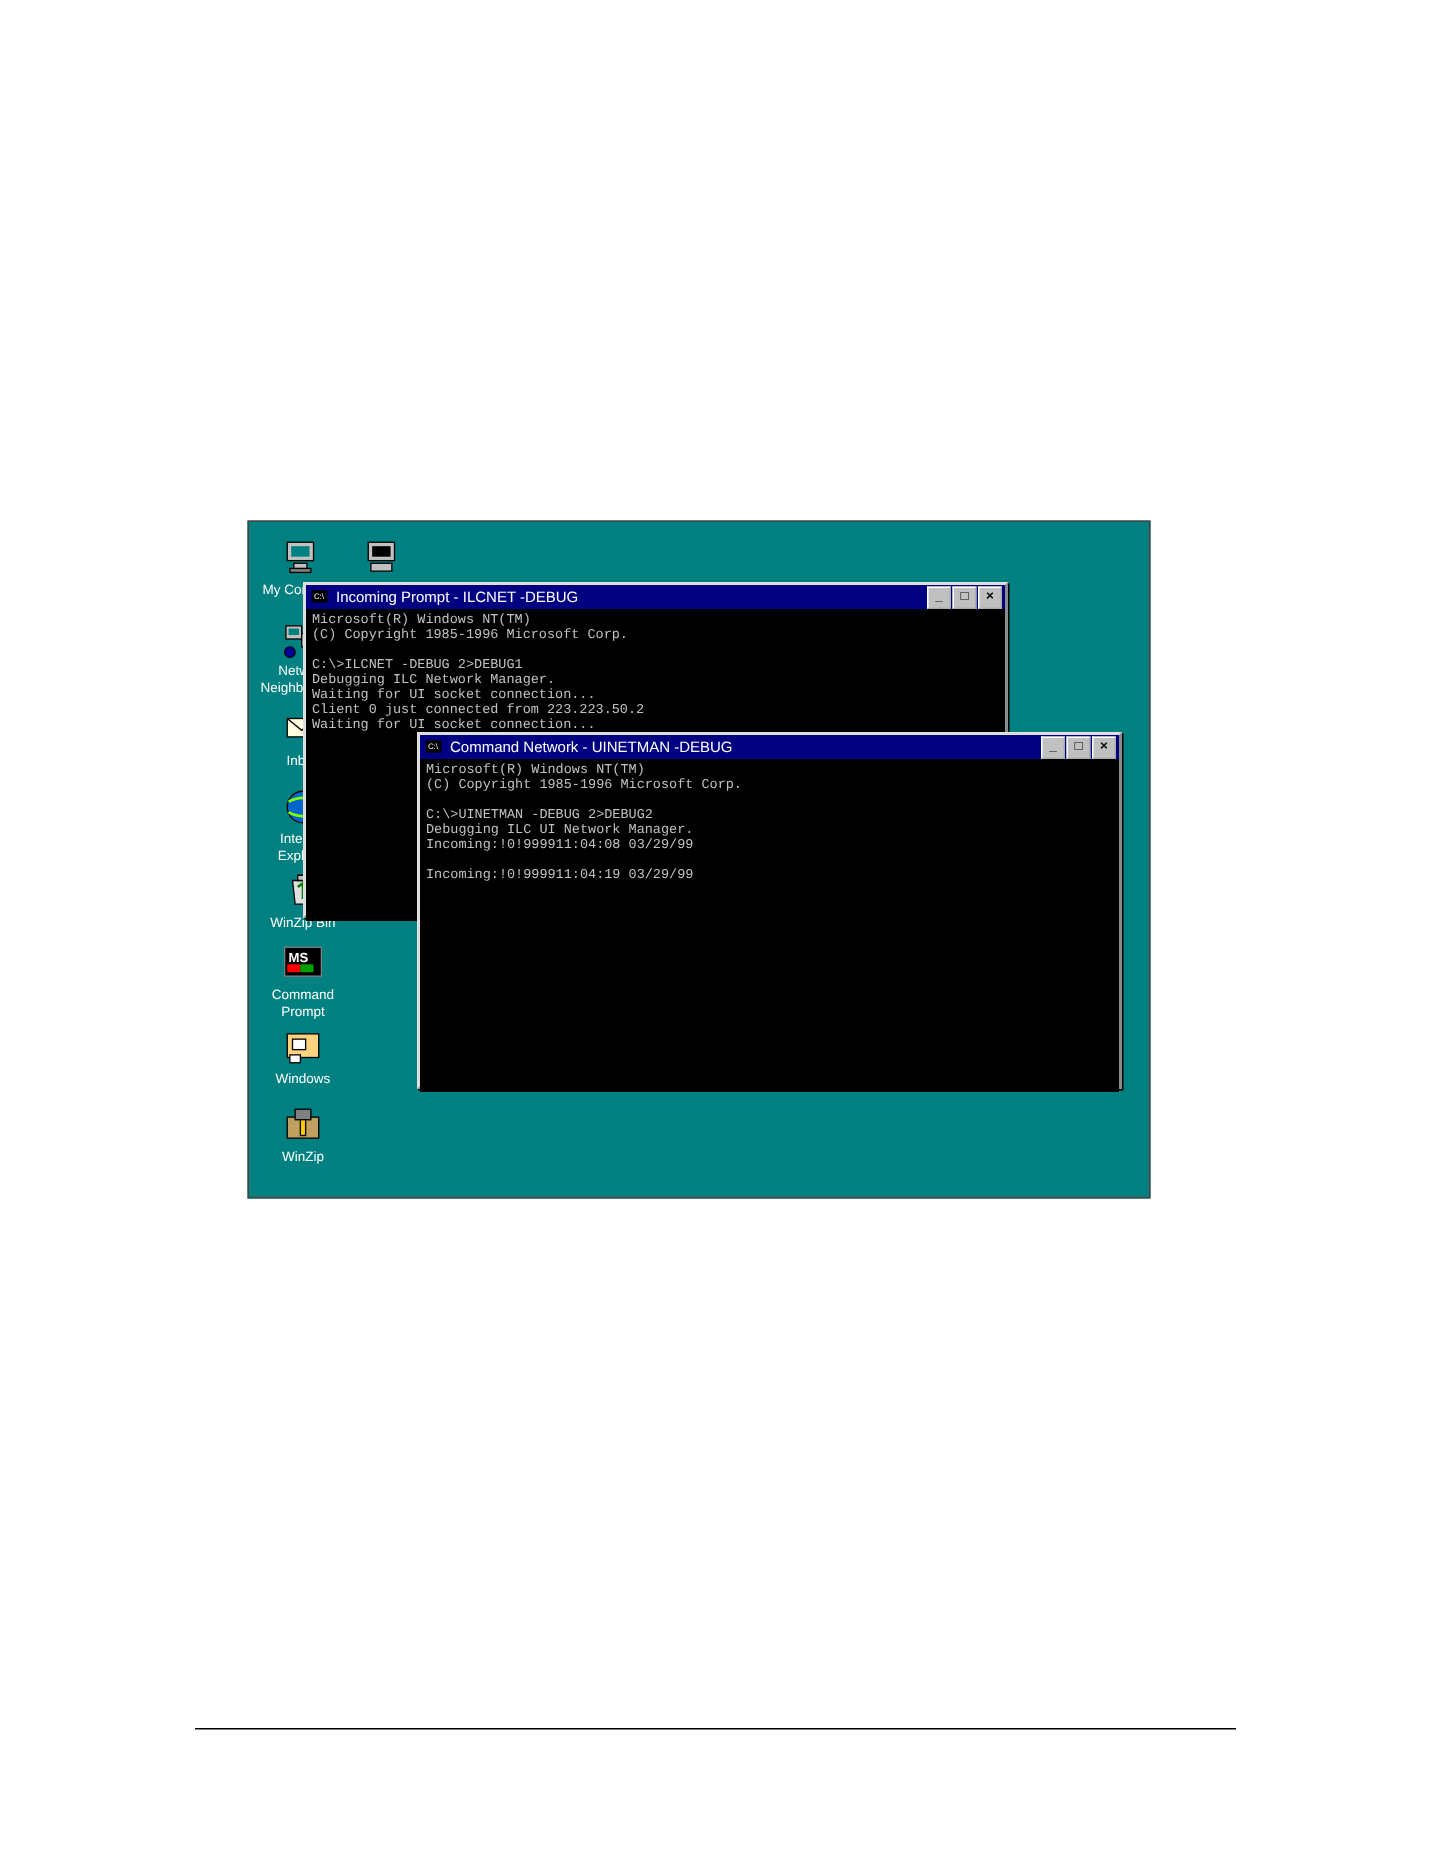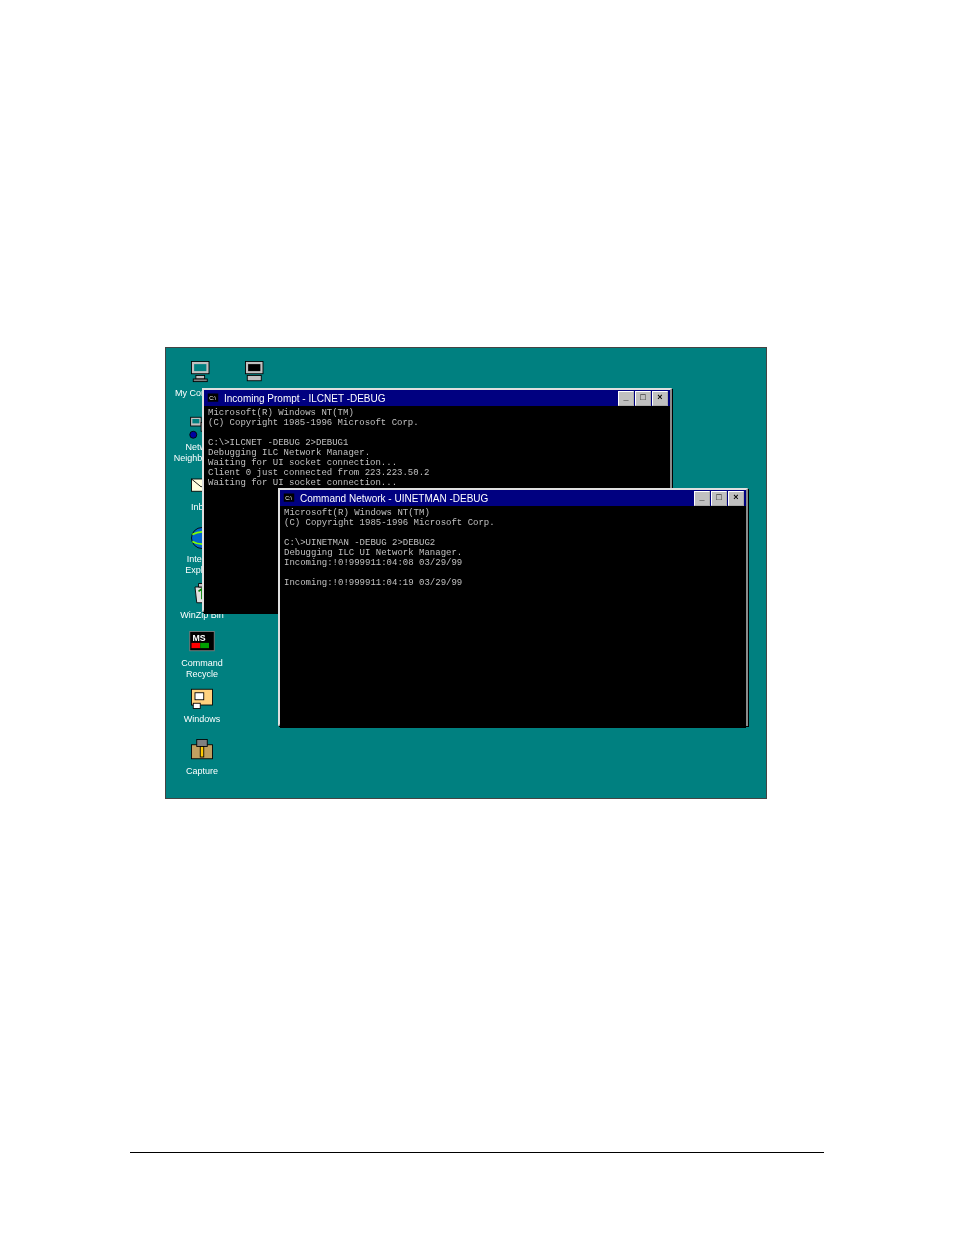--- a/index.html
+++ b/index.html
@@ -145,21 +145,21 @@
 
     <div class="di" style="left:6px;top:276px">
       <div class="ic">
         <svg width="28" height="28" viewBox="0 0 32 32">
             <rect x="2" y="4" width="28" height="22" fill="#000" stroke="#808080"></rect>
             <text x="5" y="15" fill="#fff" font-size="10" font-family="Arial" font-weight="bold">MS</text>
             <rect x="4" y="17" width="10" height="6" fill="#ff0000"></rect>
             <rect x="14" y="17" width="10" height="6" fill="#00a000"></rect>
           </svg>
       </div>
-      <span class="lbl">Command Recycle</span>
+      <span class="lbl">Command Prompt</span>
     </div>
 
     <div class="di" style="left:6px;top:332px">
       <div class="ic">
         <svg width="28" height="28" viewBox="0 0 32 32">
             <rect x="4" y="6" width="24" height="18" fill="#ffd27f" stroke="#000"></rect>
             <rect x="8" y="10" width="10" height="8" fill="#fff" stroke="#000"></rect>
             <rect x="6" y="22" width="8" height="6" fill="#fff" stroke="#000"></rect>
           </svg>
       </div>
@@ -167,21 +167,21 @@
     </div>
 
     <div class="di" style="left:6px;top:384px">
       <div class="ic">
         <svg width="28" height="28" viewBox="0 0 32 32">
             <rect x="4" y="10" width="24" height="16" fill="#c0a060" stroke="#000"></rect>
             <rect x="10" y="4" width="12" height="8" fill="#808080" stroke="#000"></rect>
             <rect x="14" y="12" width="4" height="12" fill="#ffcc00" stroke="#000"></rect>
           </svg>
       </div>
-      <span class="lbl">Capture</span>
+      <span class="lbl">WinZip</span>
     </div>
 
     <div class="win" style="left:36px;top:40px;width:466px;height:220px">
       <div class="titlebar">
         <div class="sys">
           <svg width="12" height="12" viewBox="0 0 16 16">
               <rect x="1" y="2" width="14" height="11" fill="#000"></rect>
               <text x="3" y="10" fill="#fff" font-size="7" font-family="Arial">C:\</text>
             </svg>
         </div>

